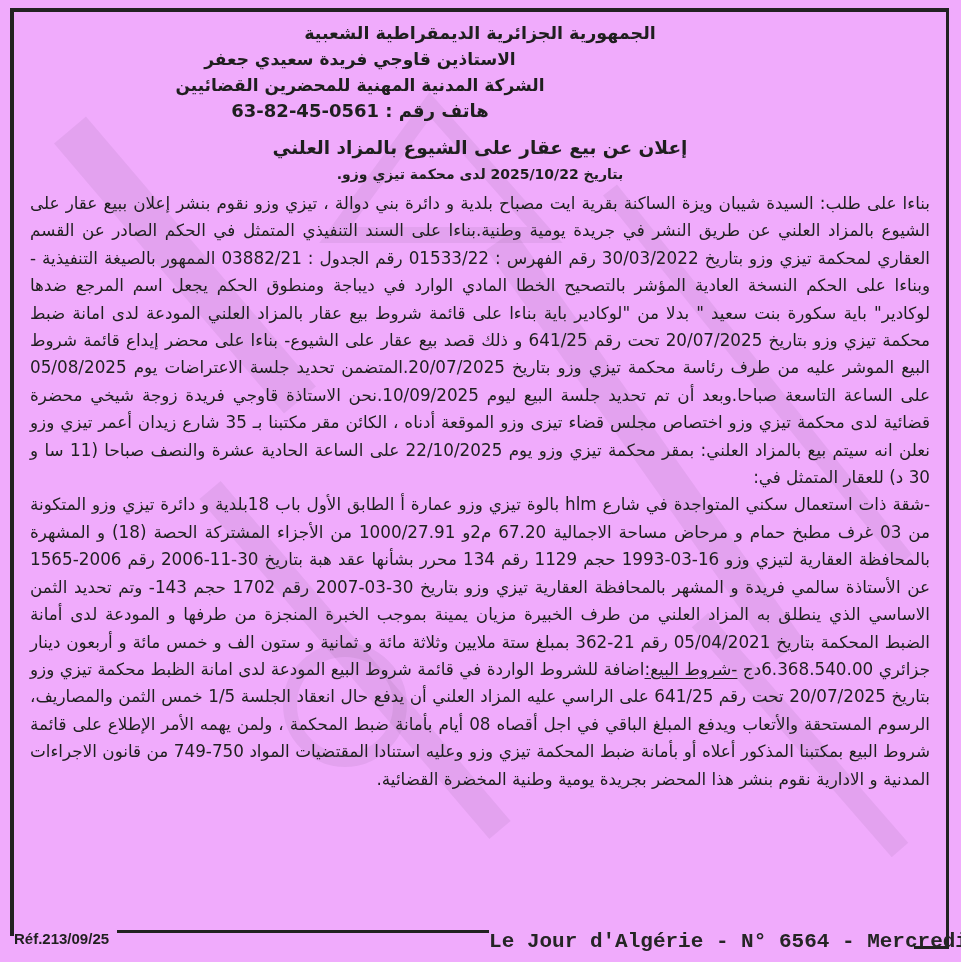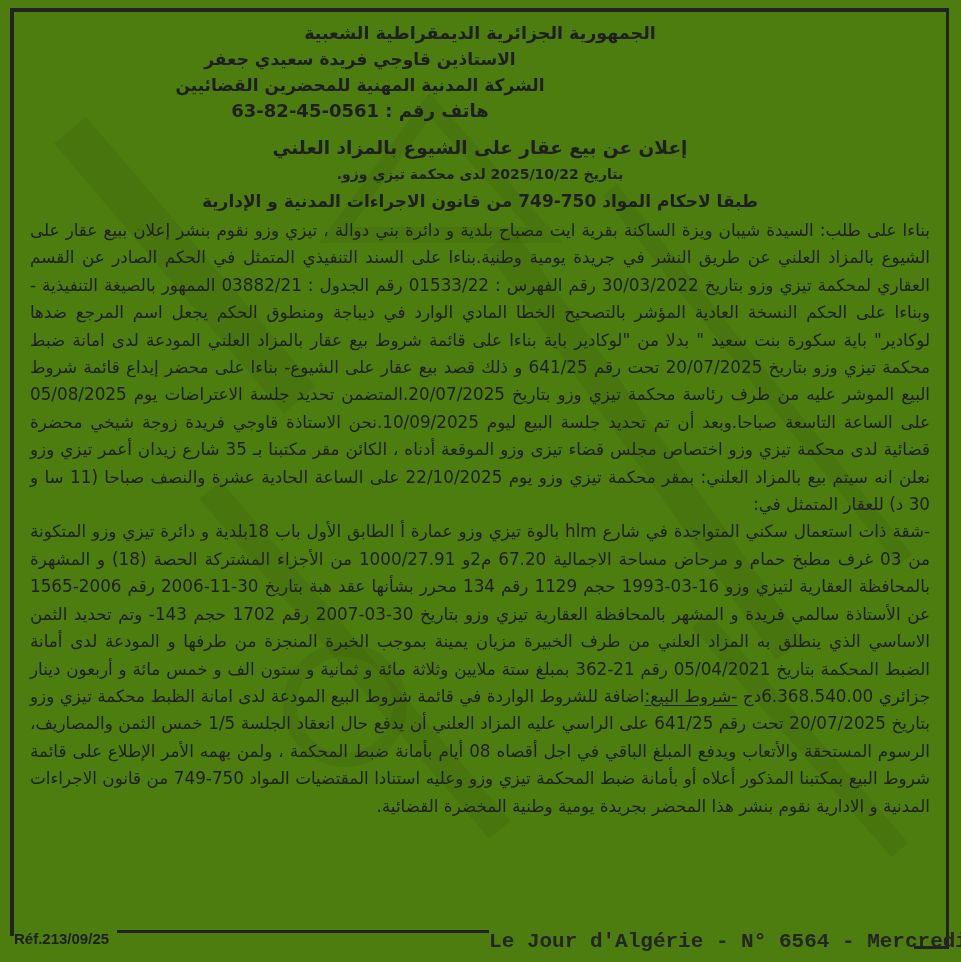--- a/index.html
+++ b/index.html
@@ -4,21 +4,21 @@
 <style>
   html,body{margin:0;padding:0;}
   body{
     width:961px;height:962px;
     background:#e8e8e6;
     font-family:"DejaVu Sans",sans-serif;
     -webkit-font-smoothing:antialiased;
   }
   .page{
     position:relative;width:961px;height:962px;
-    background:#4d7c0f;overflow:hidden;
+    background:#f0abfc;overflow:hidden;
     color:#1f1f1f;
   }
   .watermark{
     position:absolute;top:0;left:0;width:961px;height:962px;
     pointer-events:none;z-index:0;
   }
   .frame{
     position:absolute;left:10px;right:12px;top:8px;bottom:26px;
     border-top:4px solid #222;
     border-left:4px solid #222;
@@ -92,21 +92,20 @@
       <div class="h-block">
         <div>الاستاذين قاوجي فريدة سعيدي جعفر</div>
         <div>الشركة المدنية المهنية للمحضرين القضائيين</div>
         <div class="phone">هاتف رقم : 0561-45-82-63</div>
       </div>
     </div>
 
     <div class="title-block">
       <div class="t1">إعلان عن بيع عقار على الشيوع بالمزاد العلني</div>
       <div class="t2">بتاريخ 2025/10/22 لدى محكمة تيزي وزو.</div>
-      <div class="t3">طبقا لاحكام المواد 750-749 من قانون الاجراءات المدنية و الإدارية</div>
     </div>
 
     <div class="body-block">
       <p>بناءا على طلب: السيدة شيبان  ويزة الساكنة بقرية ايت مصباح بلدية و دائرة بني دوالة ، تيزي وزو نقوم بنشر إعلان ببيع عقار على الشيوع بالمزاد العلني عن طريق النشر في جريدة يومية وطنية.بناءا على السند التنفيذي المتمثل في الحكم الصادر عن القسم العقاري لمحكمة تيزي وزو بتاريخ 30/03/2022 رقم الفهرس : 01533/22 رقم الجدول : 03882/21 الممهور بالصيغة التنفيذية - وبناءا على الحكم النسخة العادية  المؤشر بالتصحيح الخطا المادي الوارد في ديباجة ومنطوق الحكم يجعل اسم المرجع  ضدها  لوكادير" باية سكورة بنت سعيد " بدلا من "لوكادير باية بناءا على قائمة شروط بيع عقار بالمزاد العلني المودعة لدى امانة ضبط محكمة تيزي وزو بتاريخ 20/07/2025 تحت رقم 641/25 و ذلك قصد بيع عقار على الشيوع- بناءا على محضر إيداع قائمة شروط البيع الموشر عليه من طرف رئاسة محكمة تيزي وزو بتاريخ 20/07/2025.المتضمن تحديد جلسة الاعتراضات يوم 05/08/2025 على الساعة التاسعة صباحا.وبعد أن تم تحديد جلسة البيع ليوم 10/09/2025.نحن الاستاذة قاوجي فريدة زوجة شيخي محضرة قضائية لدى محكمة تيزي وزو اختصاص مجلس قضاء تيزى وزو الموقعة أدناه ، الكائن مقر مكتبنا بـ 35 شارع زيدان أعمر تيزي وزو نعلن انه سيتم بيع بالمزاد العلني: بمقر محكمة تيزي وزو يوم 22/10/2025 على الساعة الحادية عشرة والنصف صباحا (11 سا و 30 د) للعقار المتمثل في:</p>
       <p><span>-شقة ذات استعمال سكني المتواجدة في شارع hlm بالوة  تيزي وزو عمارة أ الطابق الأول باب 18بلدية و دائرة تيزي وزو المتكونة من 03 غرف مطبخ حمام و مرحاض مساحة الاجمالية 67.20 م2و 1000/27.91 من الأجزاء المشتركة الحصة (18) و المشهرة بالمحافظة العقارية لتيزي وزو 16-03-1993 حجم 1129 رقم 134 محرر بشأنها عقد هبة بتاريخ 30-11-2006 رقم 2006-1565 عن الأستاذة سالمي فريدة و المشهر بالمحافظة العقارية تيزي وزو بتاريخ 30-03-2007 رقم 1702 حجم 143- وتم تحديد الثمن الاساسي الذي ينطلق به المزاد العلني من طرف الخبيرة مزيان  يمينة بموجب الخبرة المنجزة من طرفها و المودعة لدى أمانة الضبط المحكمة بتاريخ 05/04/2021 رقم 21-362 بمبلغ ستة ملايين وثلاثة مائة و ثمانية و ستون الف و خمس مائة و أربعون دينار جزائري 6.368.540.00دج </span><span class="terms-label">-شروط البيع:</span><span>اضافة للشروط الواردة في قائمة شروط البيع المودعة لدى امانة الظبط محكمة تيزي وزو بتاريخ 20/07/2025 تحت رقم 641/25 على الراسي عليه المزاد العلني أن يدفع حال انعقاد الجلسة 1/5 خمس الثمن والمصاريف، الرسوم المستحقة والأتعاب ويدفع المبلغ الباقي في اجل أقصاه 08 أيام بأمانة ضبط المحكمة ، ولمن يهمه الأمر الإطلاع على قائمة شروط البيع بمكتبنا المذكور أعلاه أو بأمانة ضبط المحكمة تيزي وزو وعليه استنادا المقتضيات المواد 750-749 من قانون الاجراءات المدنية و الادارية نقوم بنشر هذا المحضر بجريدة يومية وطنية  المخضرة القضائية.</span></p>
     </div>
 
   </div>
 
   <div class="footer">

